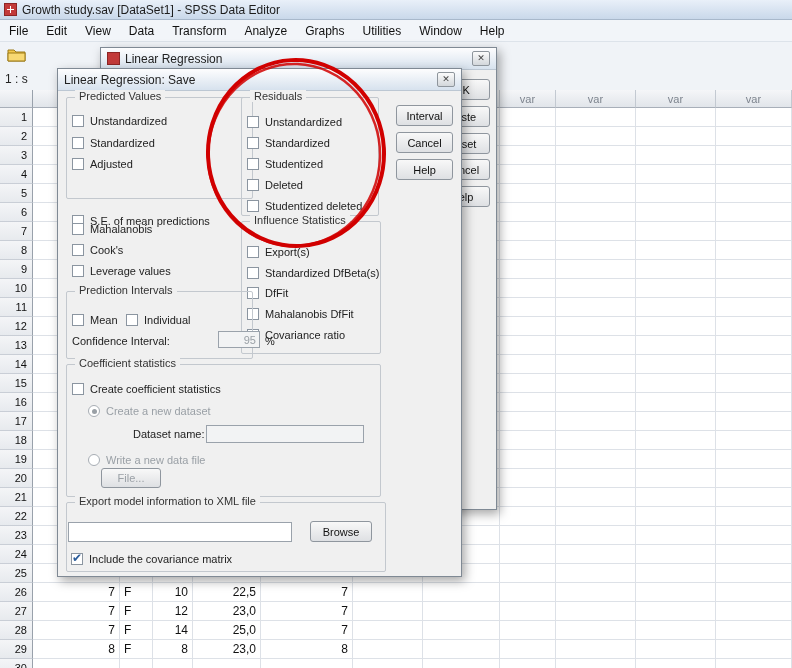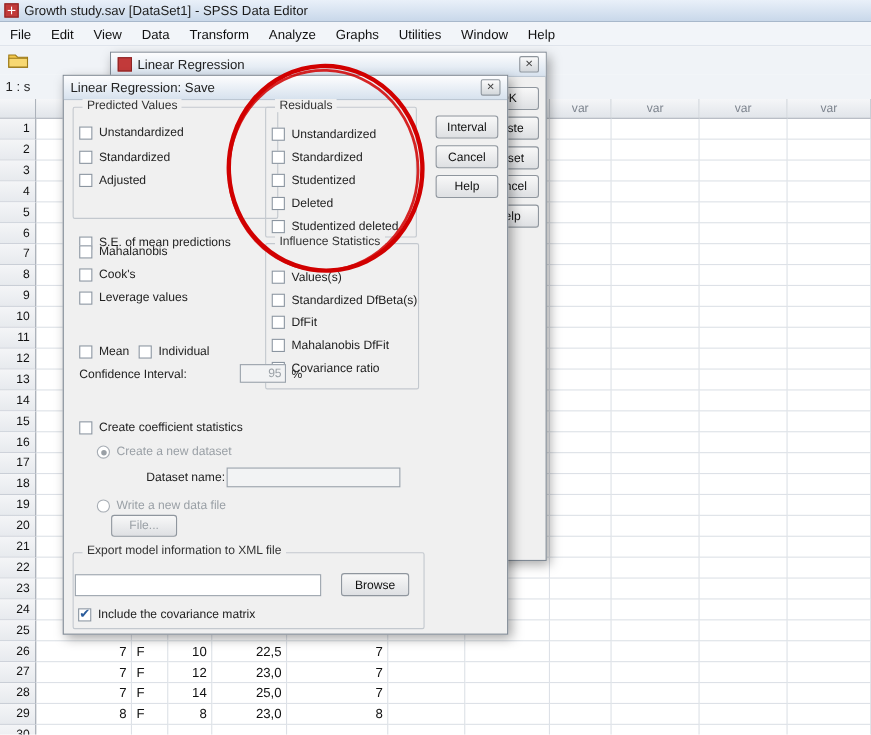--- a/index.html
+++ b/index.html
@@ -630,51 +630,57 @@
     <div class="opt" style="left:14px; top:196px;">
       <span class="cb"></span>
       <span>Leverage values</span>
     </div>
 
     <div class="grp" style="left:183px; top:152px; width:140px; height:133px;">
       <span class="grp-label">Influence Statistics</span>
     </div>
     <div class="opt" style="left:189px; top:177px;">
       <span class="cb"></span>
-      <span>Values(s)</span>
+      <span>Export(s)</span>
     </div>
     <div class="opt" style="left:189px; top:198px;">
       <span class="cb"></span>
       <span>Standardized DfBeta(s)</span>
     </div>
     <div class="opt" style="left:189px; top:218px;">
       <span class="cb"></span>
       <span>DfFit</span>
     </div>
     <div class="opt" style="left:189px; top:239px;">
       <span class="cb"></span>
       <span>Mahalanobis DfFit</span>
     </div>
     <div class="opt" style="left:189px; top:260px;">
       <span class="cb"></span>
       <span>Covariance ratio</span>
     </div>
 
+    <div class="grp" style="left:8px; top:222px; width:187px; height:68px;">
+      <span class="grp-label">Prediction Intervals</span>
+    </div>
     <div class="opt" style="left:14px; top:245px;">
       <span class="cb"></span>
       <span>Mean</span>
     </div>
     <div class="opt" style="left:68px; top:245px;">
       <span class="cb"></span>
       <span>Individual</span>
     </div>
     <span class="lbl" style="left:14px; top:266px;">Confidence Interval:</span>
     <div class="inp dis" style="left:160px; top:262px; width:42px; height:17px; display:flex; align-items:center; justify-content:flex-end; color:#9aa0a6;">95</div>
     <span class="lbl" style="left:207px; top:266px;">%</span>
 
+    <div class="grp" style="left:8px; top:295px; width:315px; height:133px;">
+      <span class="grp-label">Coefficient statistics</span>
+    </div>
     <div class="opt" style="left:14px; top:314px;">
       <span class="cb"></span>
       <span>Create coefficient statistics</span>
     </div>
     <div class="opt dis" style="left:30px; top:336px;">
       <span class="rd sel"></span>
       <span>Create a new dataset</span>
     </div>
     <span class="lbl dis" style="left:75px; top:359px;">Dataset name:</span>
     <input class="inp dis" style="left: 148px; top: 356px; width: 158px; height: 18px;" disabled="">

